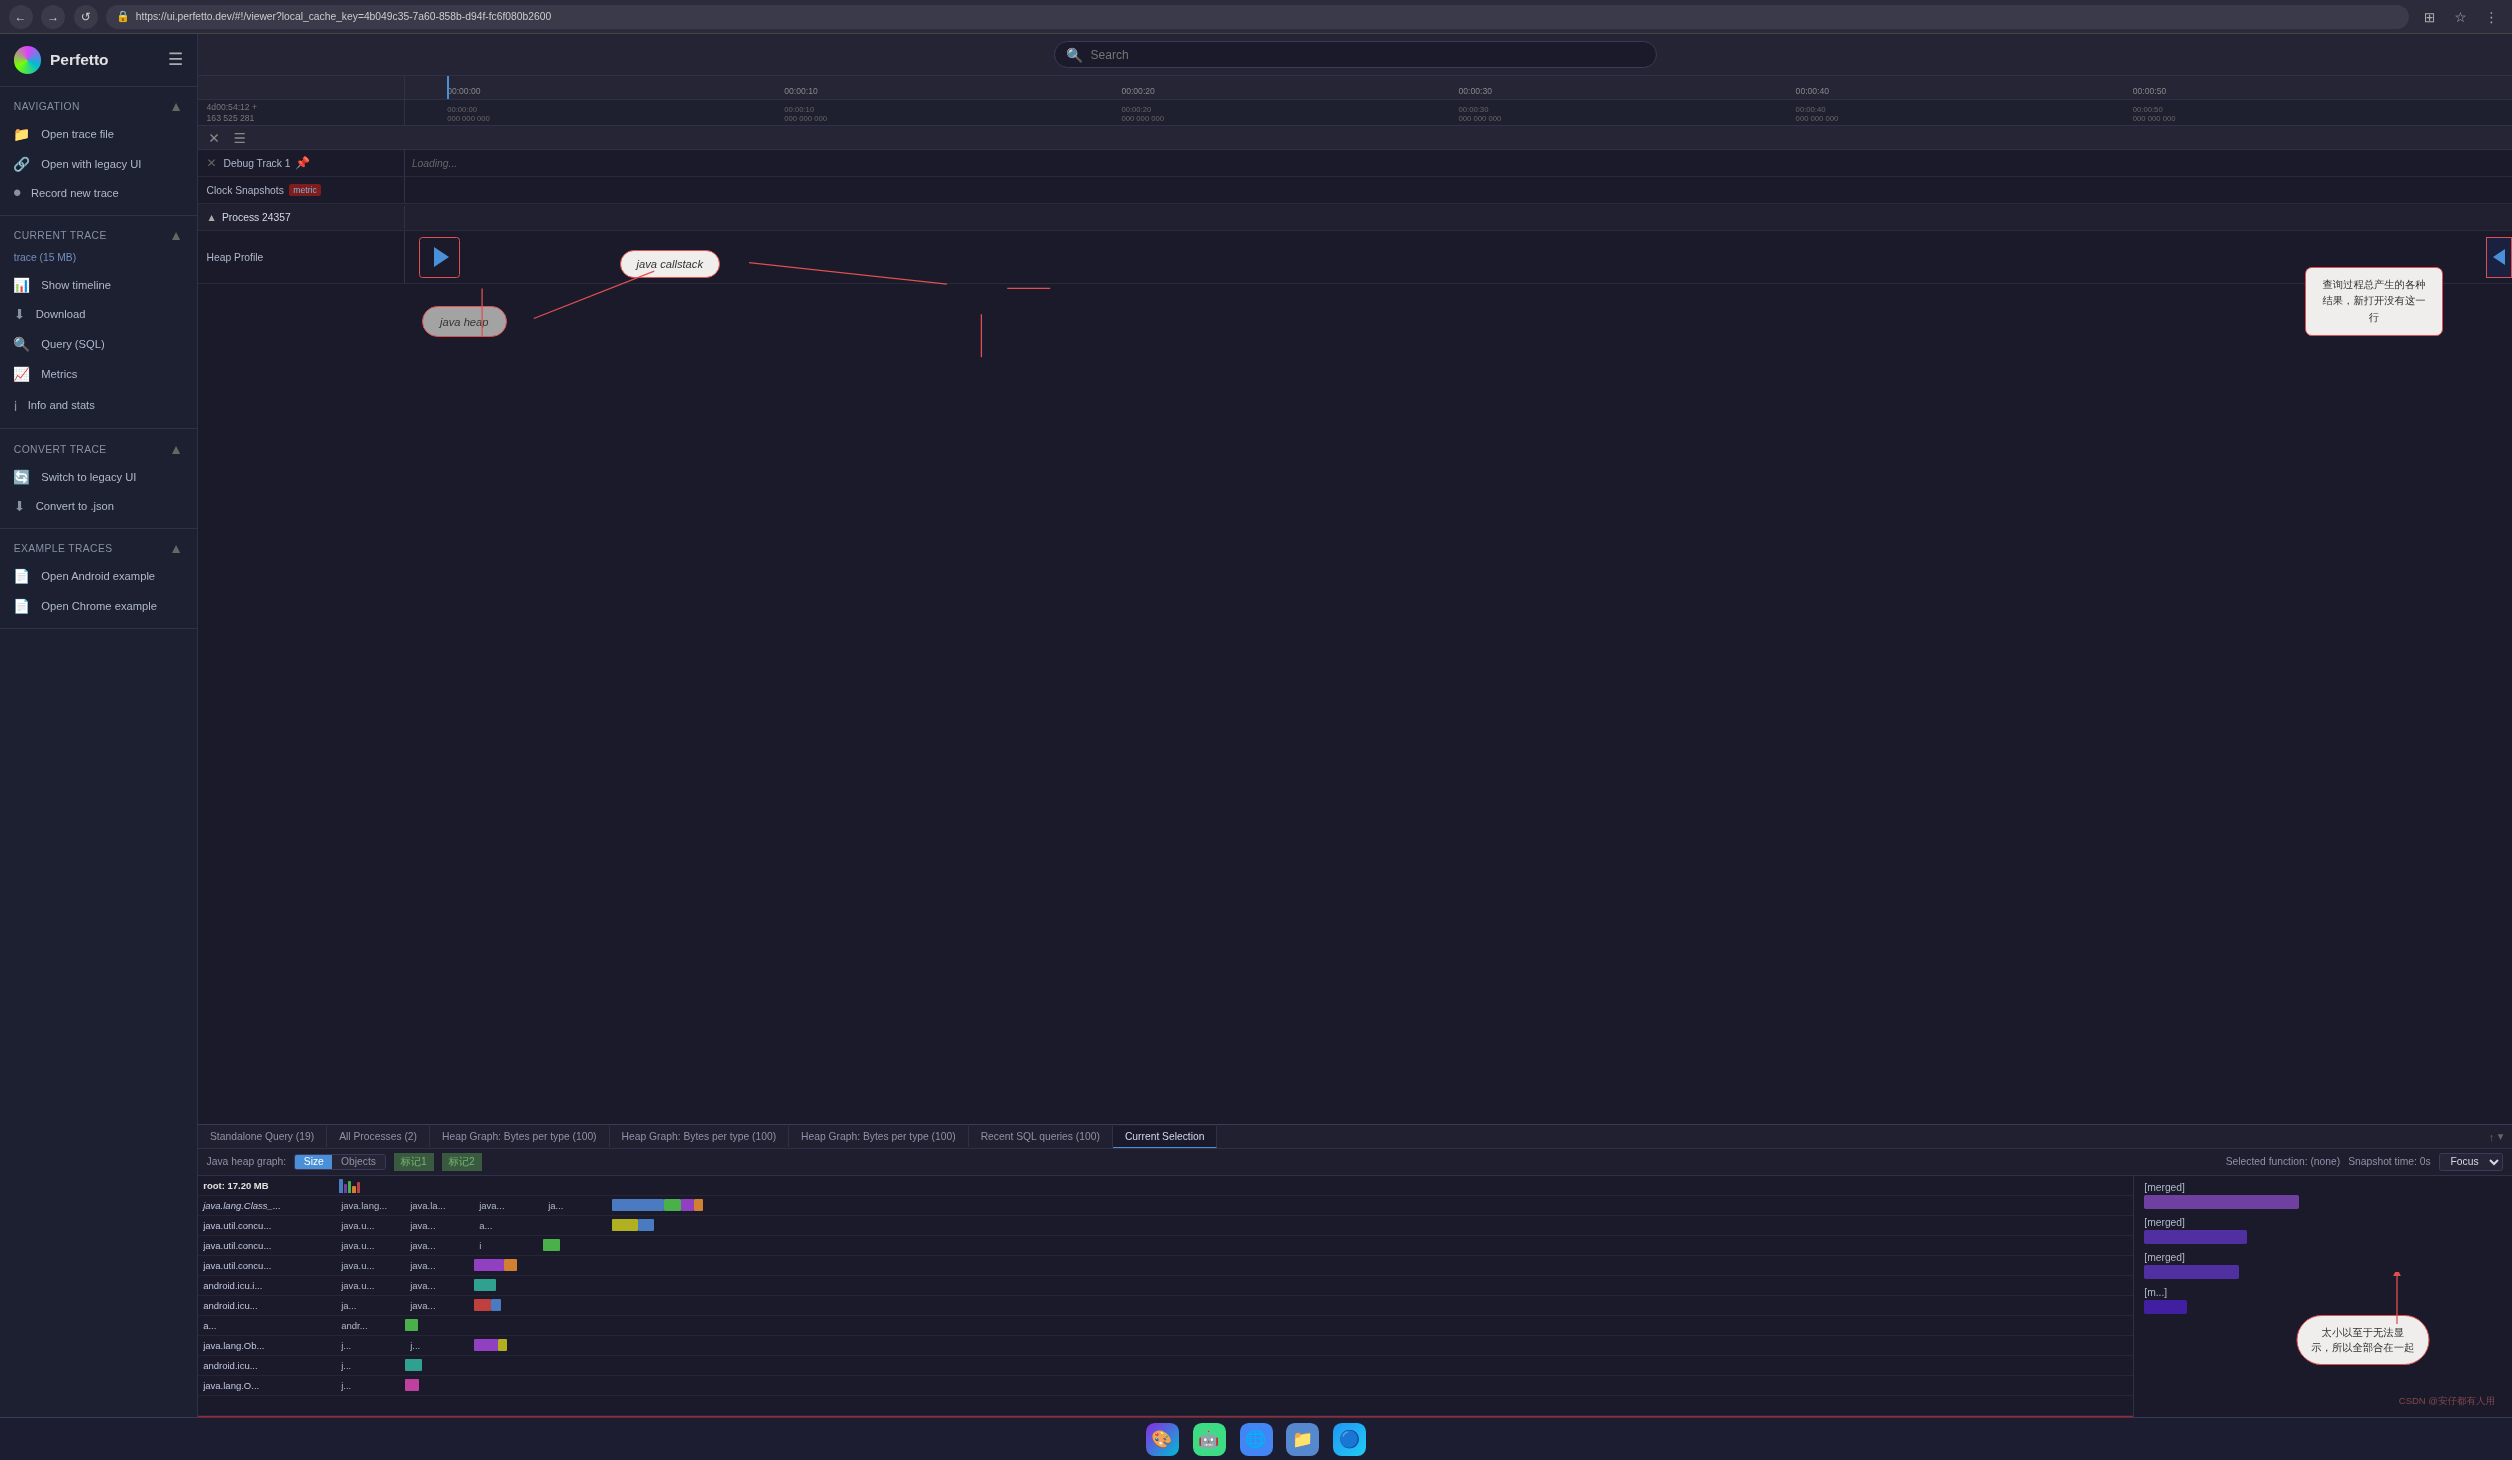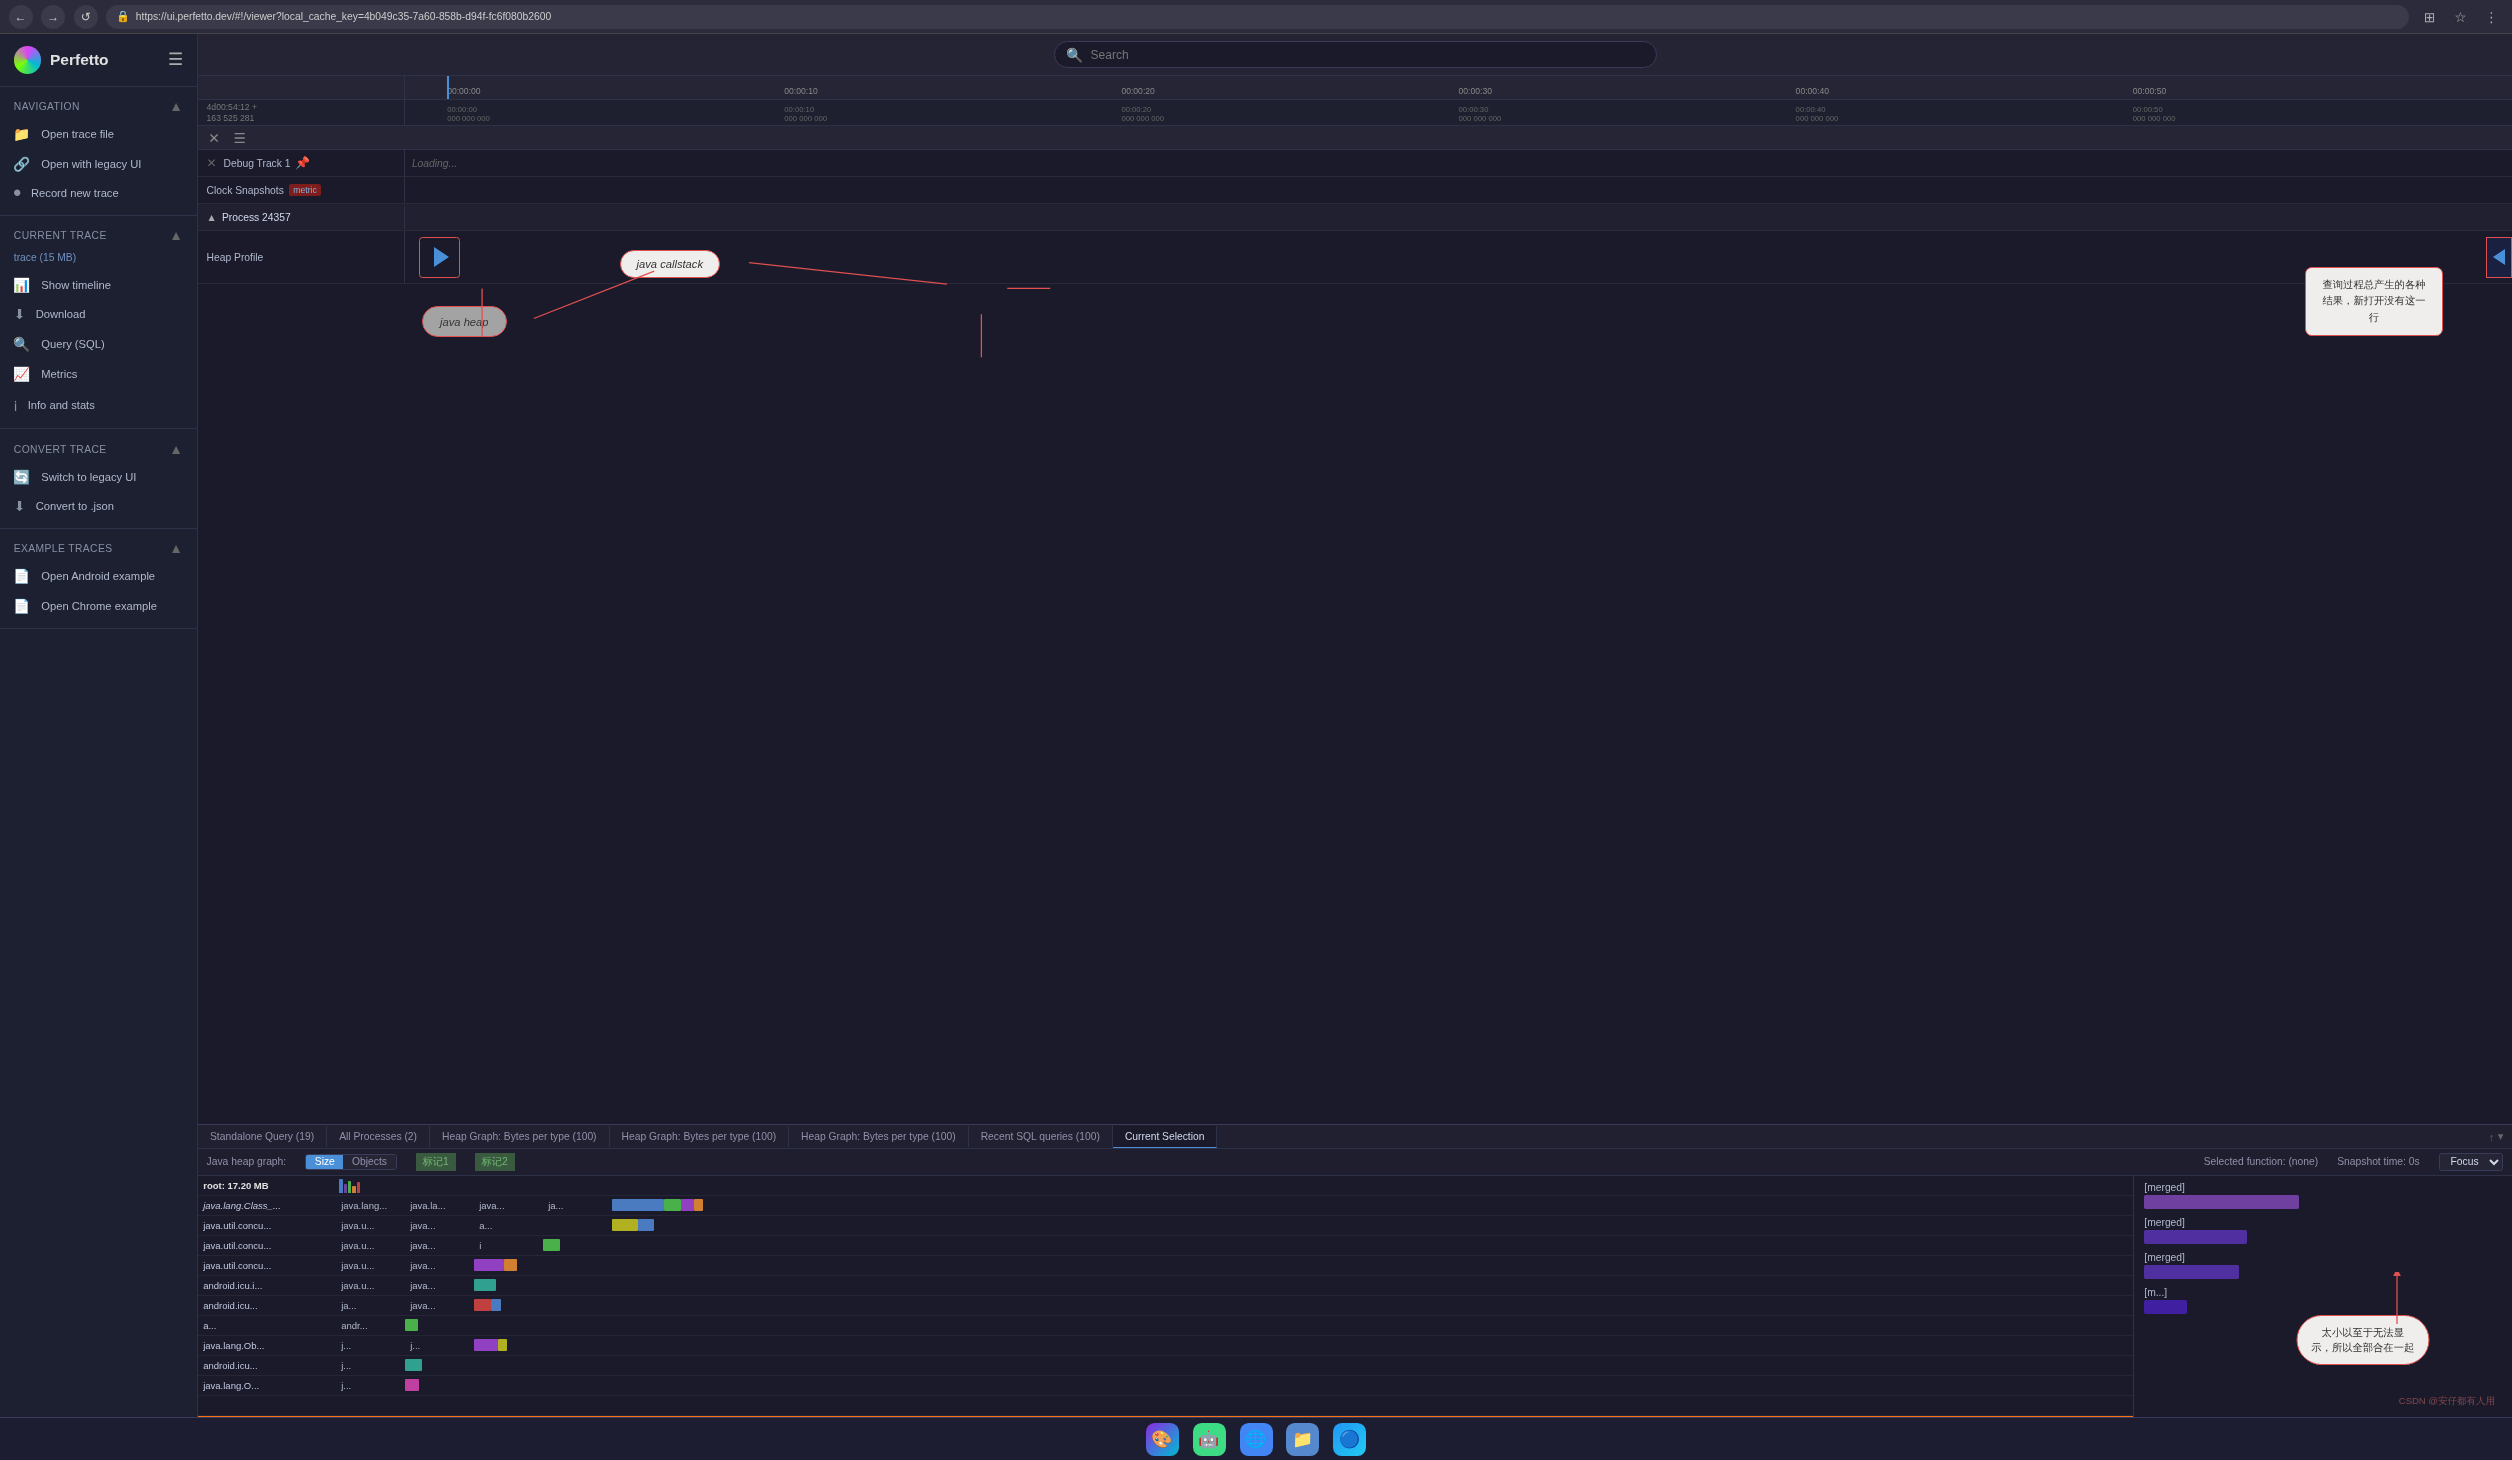--- a/index.html
+++ b/index.html
@@ -303,21 +303,21 @@
       width: 0;
       height: 0;
       border-right: 12px solid #4a90d9;
       border-top: 8.6px solid transparent;
       border-bottom: 8.6px solid transparent;
     }
 
     
     .bottom-panel {
       border-top: 1.7px solid #3a3a5a;
-      background: #f97316;
+      background: #b91c1c;
       display: flex;
       flex-direction: column;
       height: 293px;
       flex-shrink: 0;
     }
 
     .bottom-tabs {
       display: flex;
       background: #202030;
       border-bottom: 0.9px solid #2e3248;
@@ -355,21 +355,21 @@
     .heap-graph-panel {
       flex: 1;
       overflow: auto;
       position: relative;
     }
 
     .heap-graph-controls {
       display: flex;
       align-items: center;
       padding: 3.4px 8.6px;
-      gap: 19px;
+      gap: 8px;
       background: #1e1e2e;
       border-bottom: 0.9px solid #2e3248;
       font-size: 10.3px;
       flex-shrink: 0;
     }
     .heap-graph-label { color: #9090aa; }
     .heap-btn-group {
       display: flex;
       border: 0.9px solid #3a3a5a;
       border-radius: 2.6px;

